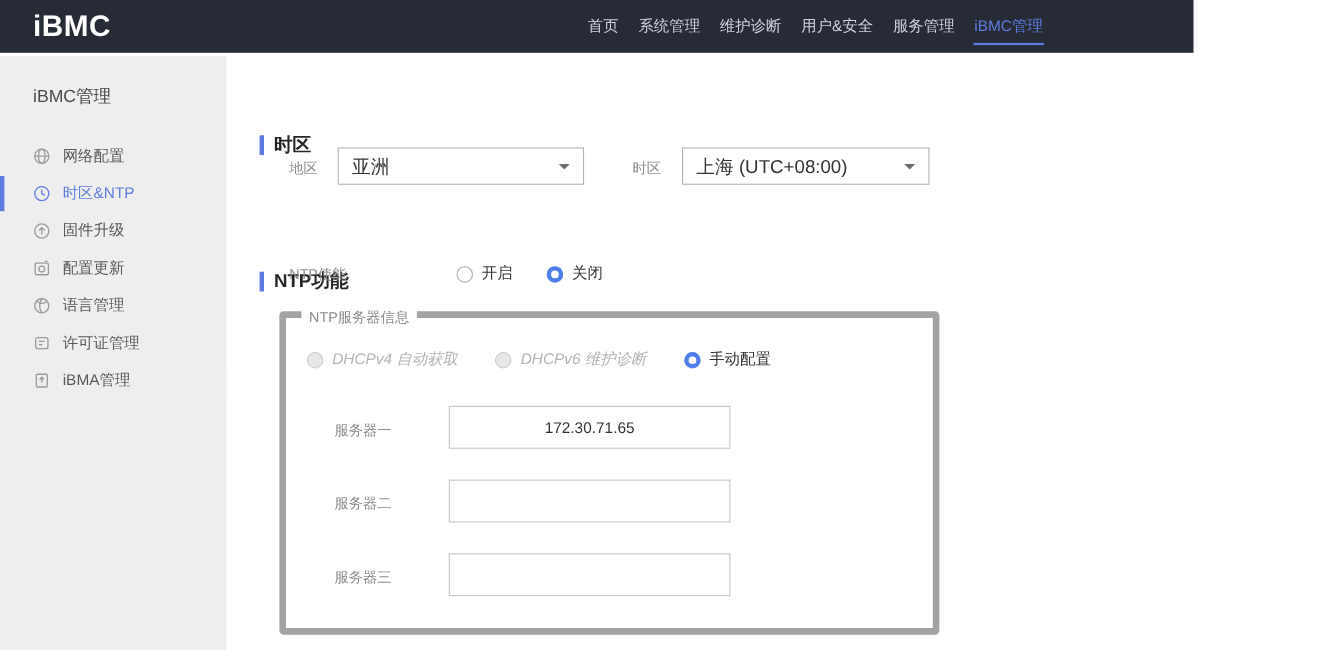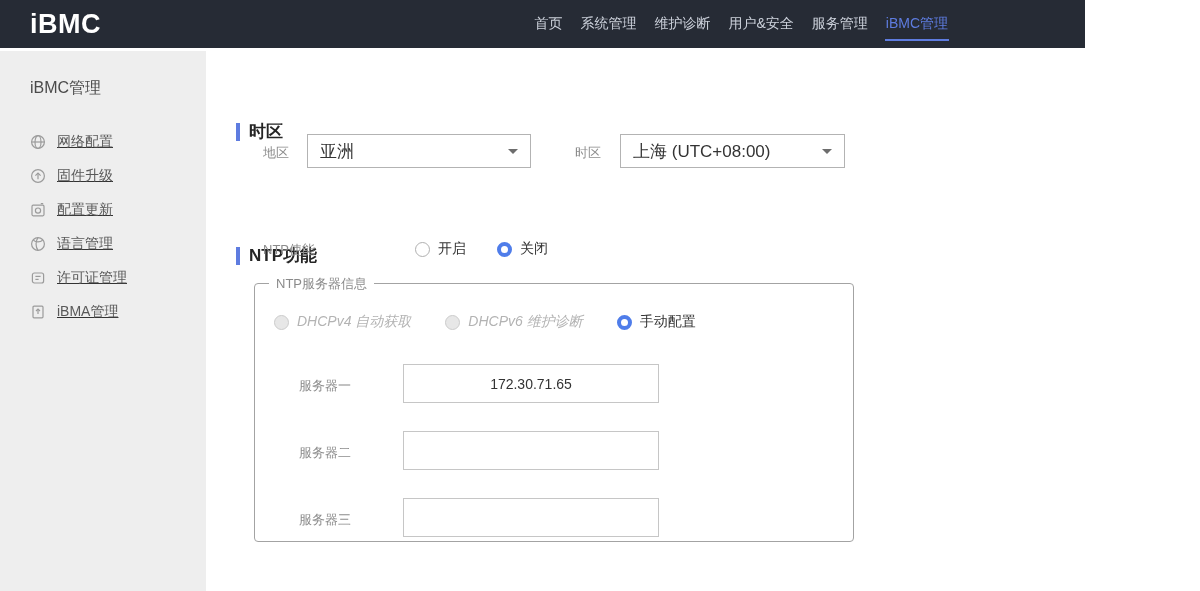--- a/index.html
+++ b/index.html
@@ -31,21 +31,21 @@
     content:""; position:absolute; left:8px; right:8px; bottom:7px;
     height:2px; background:#5e7ce0;
   }
 
   
   .sidebar {
     position:absolute; top:51px; left:0; width:206px; height:540px;
     background:#eeeeee;
   }
   .sidebar-title { margin:27px 0 0 30px; font-size:16px; color:#4a4a4a; }
-  .menu { margin-top:26px;text-decoration:underline; }
+  .menu { margin-top:26px; }
   .menu-item {
     position:relative; height:34px; display:flex; align-items:center;
     padding-left:30px; font-size:14px; color:#595959; cursor:pointer;
   }
   .menu-item .micon { width:16px; height:16px; margin-right:11px; color:#9b9b9b; flex:none; }
   .menu-item .micon svg { display:block; width:16px; height:16px; }
   .menu-item.active { color:#5e7ce0; }
   .menu-item.active .micon { color:#5e7ce0; }
   .menu-item.active::before {
     content:""; position:absolute; left:0; top:1px; bottom:1px; width:4px;
@@ -87,22 +87,22 @@
     border:1px solid #b0b0b0; flex:none;
   }
   .radio.selected .rdot { border:4.5px solid #4f7dea; }
   .radio.disabled .rdot { background:#e7e7e7; border-color:#cccccc; }
   .radio .rlabel { margin-left:8px; font-size:14px; color:#333; white-space:nowrap; }
   .radio.disabled .rlabel { color:#b3b3b3;font-style:italic; }
 
   .enable-row { position:absolute; top:189px; left:209px; display:flex; gap:31px; }
 
   .fieldset {
-    position:absolute; left:48px; top:232px; width:600px; height:259px;
-    border:1px solid #a3a3a3; border-radius:4px;
+    position:absolute; left:48px; top:232px; width:600px; height:294px;
+    border:6px solid #a3a3a3; border-radius:4px;
   }
   .fieldset .legend {
     position:absolute; top:-9px; left:14px; background:#ffffff; padding:0 7px;
     font-size:13px; color:#8a8a8a;
   }
   .mode-row { position:absolute; top:29px; left:19px; display:flex; }
   .mode-row .radio { margin-right:34px; }
   .mode-row .radio:last-child { margin-right:4px;text-align:center; }
 
   .server-label { position:absolute; left:44px; font-size:13px; color:#8c8c8c; }
@@ -136,20 +136,29 @@
       <span class="micon">
         <svg viewBox="0 0 16 16" fill="none" stroke="currentColor" stroke-width="1.2">
           <circle cx="8" cy="8" r="6.4"></circle>
             <ellipse cx="8" cy="8" rx="3" ry="6.4"></ellipse>
             <line x1="1.6" y1="8" x2="14.4" y2="8"></line>
         </svg>
       </span>
       <span>网络配置</span>
     </div>
 
+    <div class="menu-item active">
+      <span class="micon">
+        <svg viewBox="0 0 16 16" fill="none" stroke="currentColor" stroke-width="1.2">
+          <circle cx="8" cy="8" r="6.4"></circle>
+            <polyline points="8,4.2 8,8 10.8,9.6"></polyline>
+        </svg>
+      </span>
+      <span>时区&amp;NTP</span>
+    </div>
 
     <div class="menu-item">
       <span class="micon">
         <svg viewBox="0 0 16 16" fill="none" stroke="currentColor" stroke-width="1.2">
           <circle cx="8" cy="8" r="6.4"></circle>
             <line x1="8" y1="11.2" x2="8" y2="5.2"></line>
             <polyline points="5.4,7.6 8,5 10.6,7.6"></polyline>
         </svg>
       </span>
       <span>固件升级</span>

